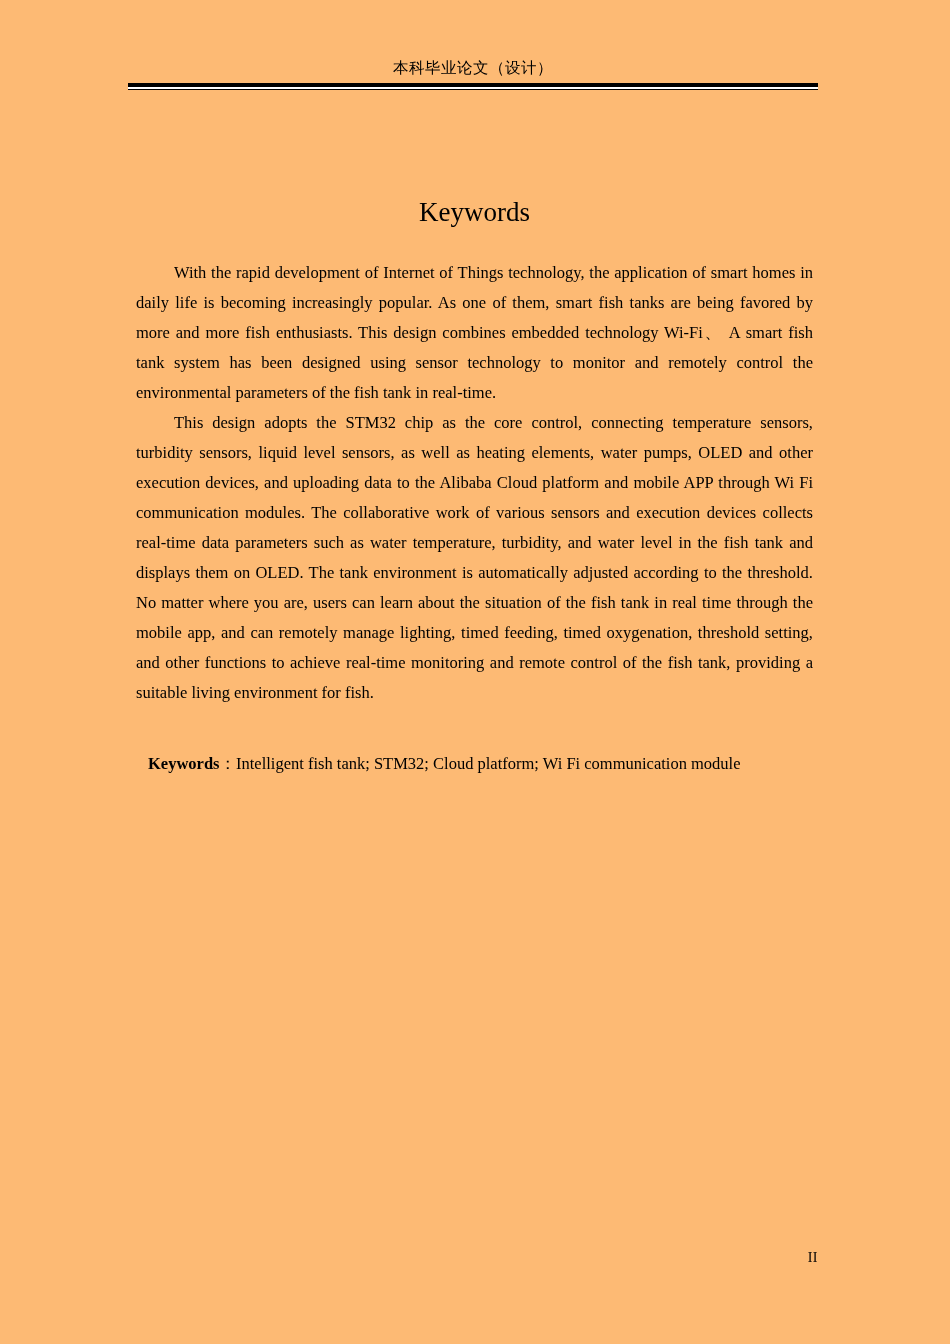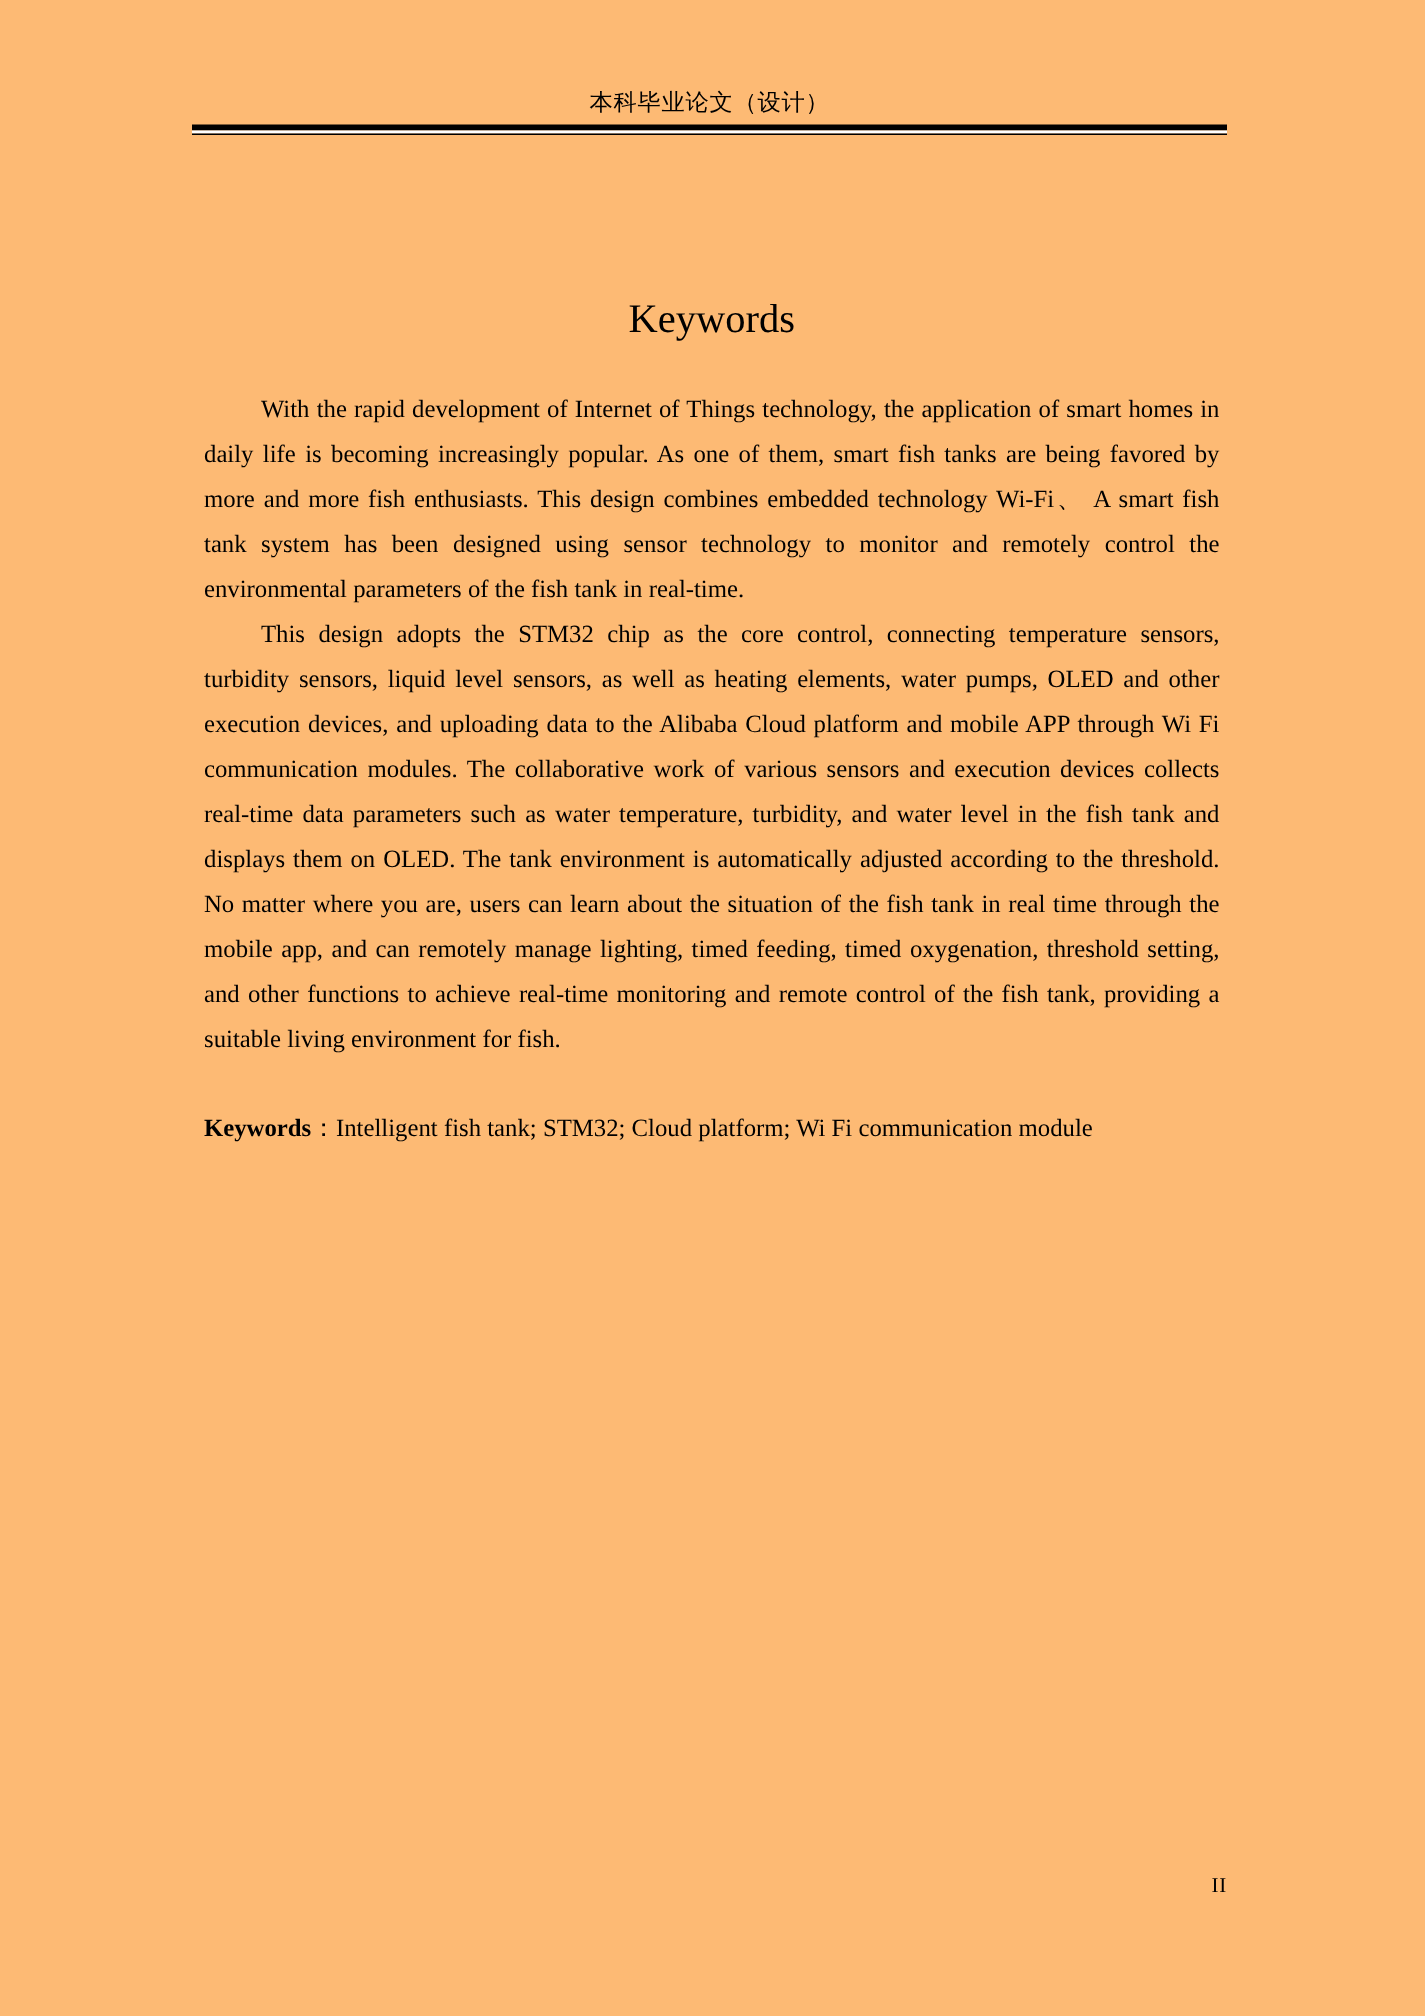--- a/index.html
+++ b/index.html
@@ -74,21 +74,21 @@
     margin: 0;
     font-size: 16.5px;
     line-height: 30px;
     text-align: justify;
     text-justify: inter-word;
     text-indent: 38px;
     hyphens: none;
   }
 
   .keywords {
-    margin: 0;
+    margin: 12px;
     padding-top: 30px;
     font-size: 16.5px;
     line-height: 27.4px;
     text-align: justify;
     text-justify: inter-word;
     text-indent: 0;
   }
   .keywords .kw-label {
     font-weight: bold;
   }

